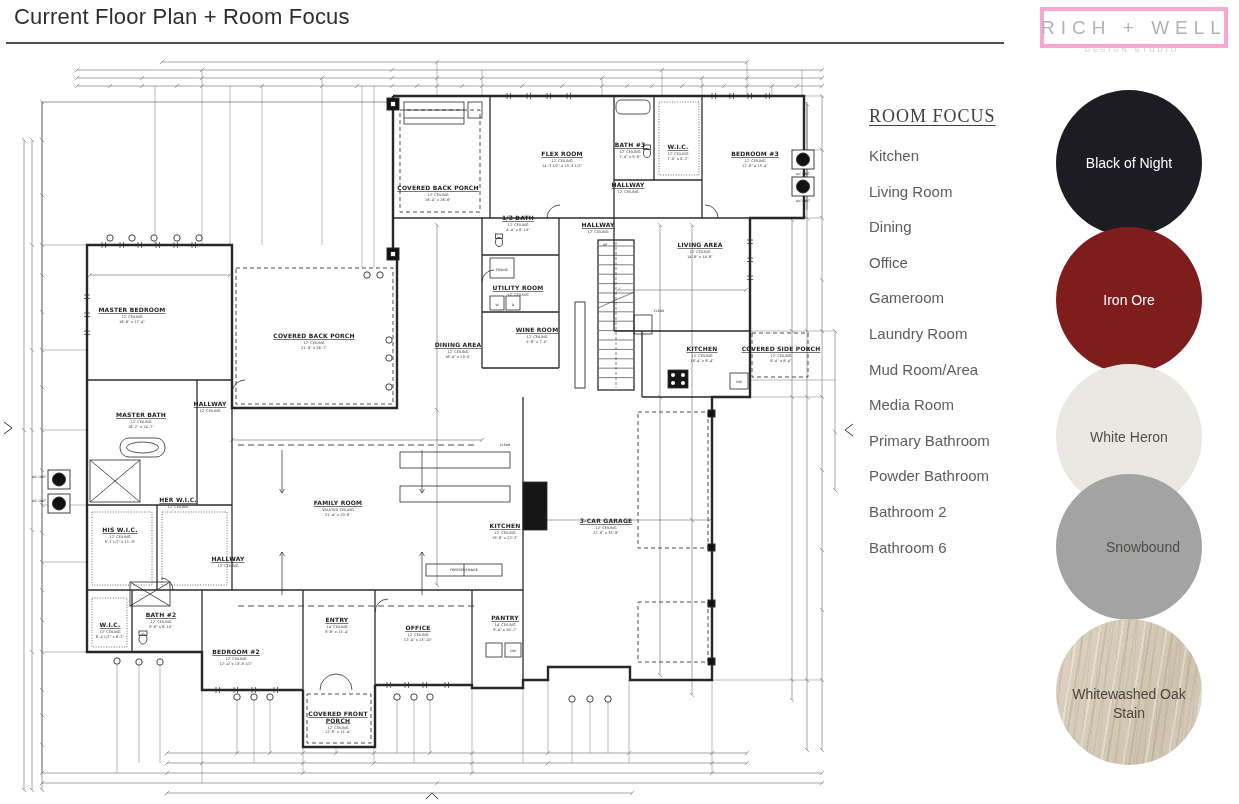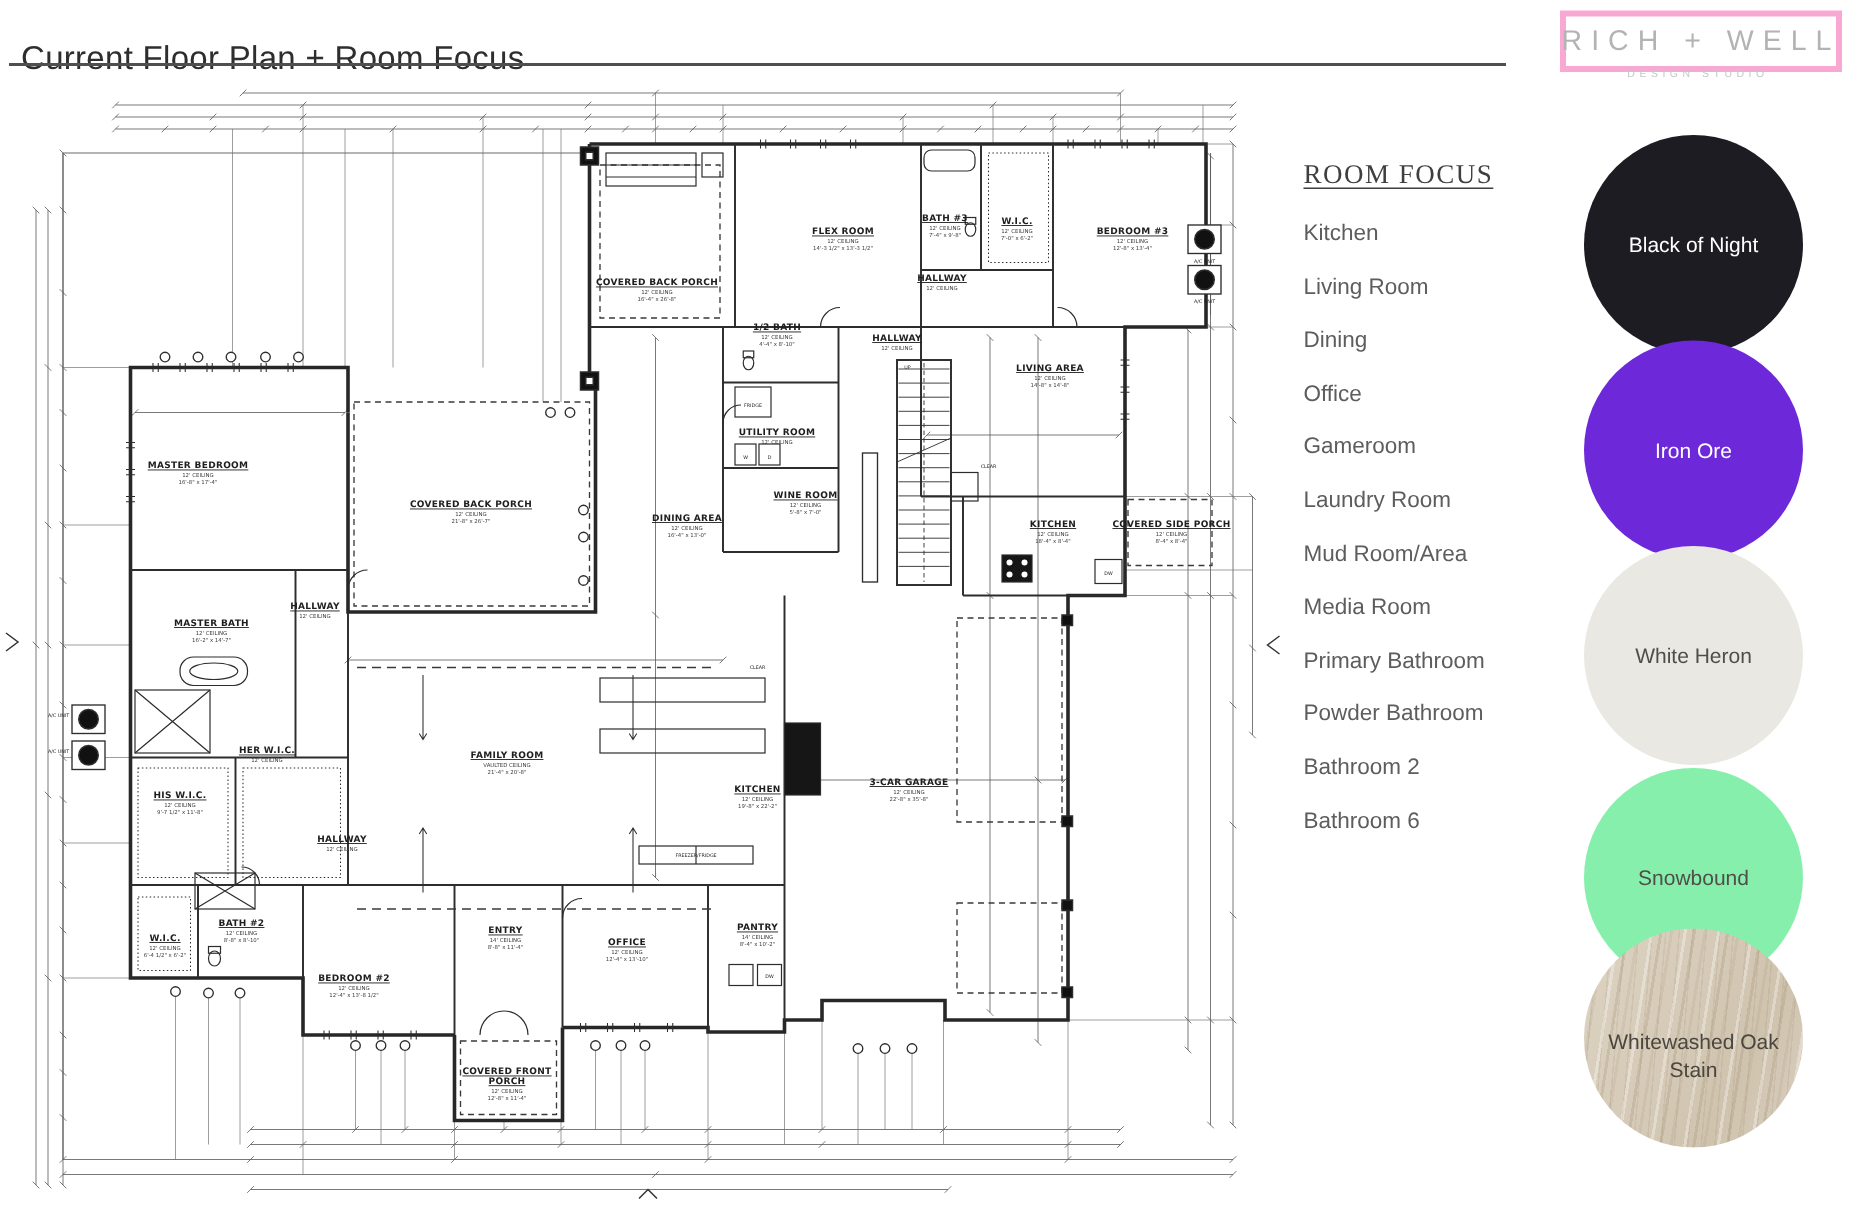--- a/index.html
+++ b/index.html
@@ -1,20 +1,20 @@
 <!DOCTYPE html>
 <html><head>
 <meta charset="utf-8">
 <style>
   html,body{margin:0;padding:0;background:#ffffff;}
   #page{position:relative;width:1239px;height:804px;background:#fff;overflow:hidden;
         font-family:"Liberation Sans",sans-serif;}
 
   
-  #title{position:absolute;left:14px;top:4px;font-size:22px;color:#2e2e2e;font-weight:400;letter-spacing:.2px;margin-top:22px;}
+  #title{position:absolute;left:14px;top:4px;font-size:22px;color:#2e2e2e;font-weight:400;letter-spacing:.2px;}
   #title-rule{position:absolute;left:6px;top:42px;width:998px;height:2px;background:#4f4f4f;}
 
   
   #logo-box{position:absolute;left:1040px;top:7px;width:180px;height:33px;border:4px solid #f9a8d4;
             display:flex;align-items:center;justify-content:center;}
   #logo-text{font-size:19px;color:#b3b3b3;letter-spacing:6px;font-weight:400;white-space:nowrap;}
   #logo-tagline{position:absolute;left:1040px;top:46px;width:184px;text-align:center;
                 font-size:7px;color:#c6c6c6;letter-spacing:3px;}
 
   
@@ -71,27 +71,27 @@
         <div class="rf-item">Powder Bathroom</div>
         <div class="rf-item">Bathroom 2</div>
         <div class="rf-item">Bathroom 6</div>
       </div>
   </div>
 
   <div id="swatch-column">
       <div class="swatch" style="top: 90px; background: rgb(30, 28, 35);">
         <div class="swatch-label" style="color: rgb(255, 255, 255);">Black of Night</div>
       </div>
-      <div class="swatch" style="top: 227px; background: #6d28d9;">
+      <div class="swatch" style="top: 227px; background: #7f1d1d;">
         <div class="swatch-label" style="color: rgb(255, 255, 255);">Iron Ore</div>
       </div>
       <div class="swatch" style="top: 364px; background: rgb(233, 232, 226);">
         <div class="swatch-label" style="color: rgb(79, 78, 74);">White Heron</div>
       </div>
-      <div class="swatch" style="top: 512px; background: #86efac;">
+      <div class="swatch" style="top: 474px; background: #a3a3a3; justify-content: flex-end;">
         <div class="swatch-label" style="color: rgb(79, 78, 74);">Snowbound</div>
       </div>
       <div class="swatch wood" style="top: 619px;">
         <div class="swatch-label" style="color: rgb(75, 70, 62); margin-top: 24px;">Whitewashed Oak Stain</div>
       </div>
     </div>
 
   <svg id="plan" width="856" height="754" viewBox="0 0 856 754" xmlns="http://www.w3.org/2000/svg">
 
     <g id="boundary" stroke="#6a6a6a" stroke-width="0.7" fill="none">

